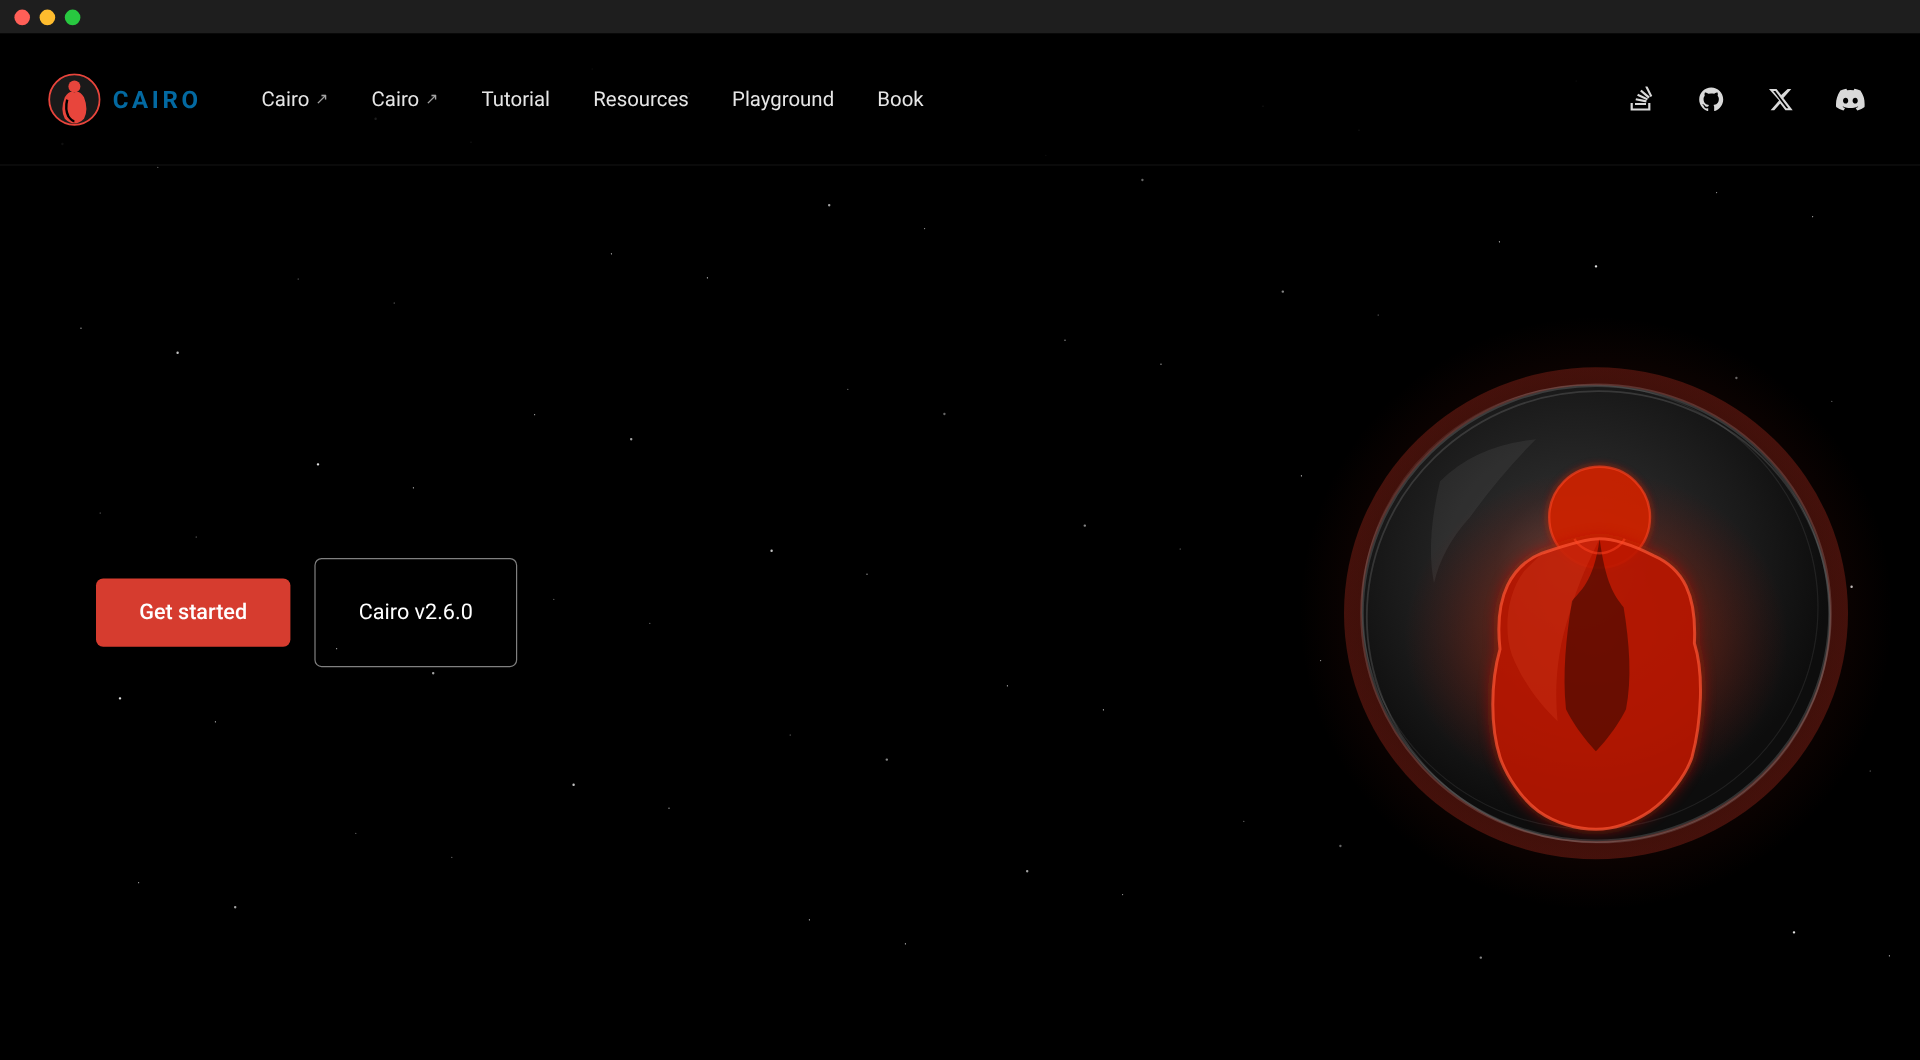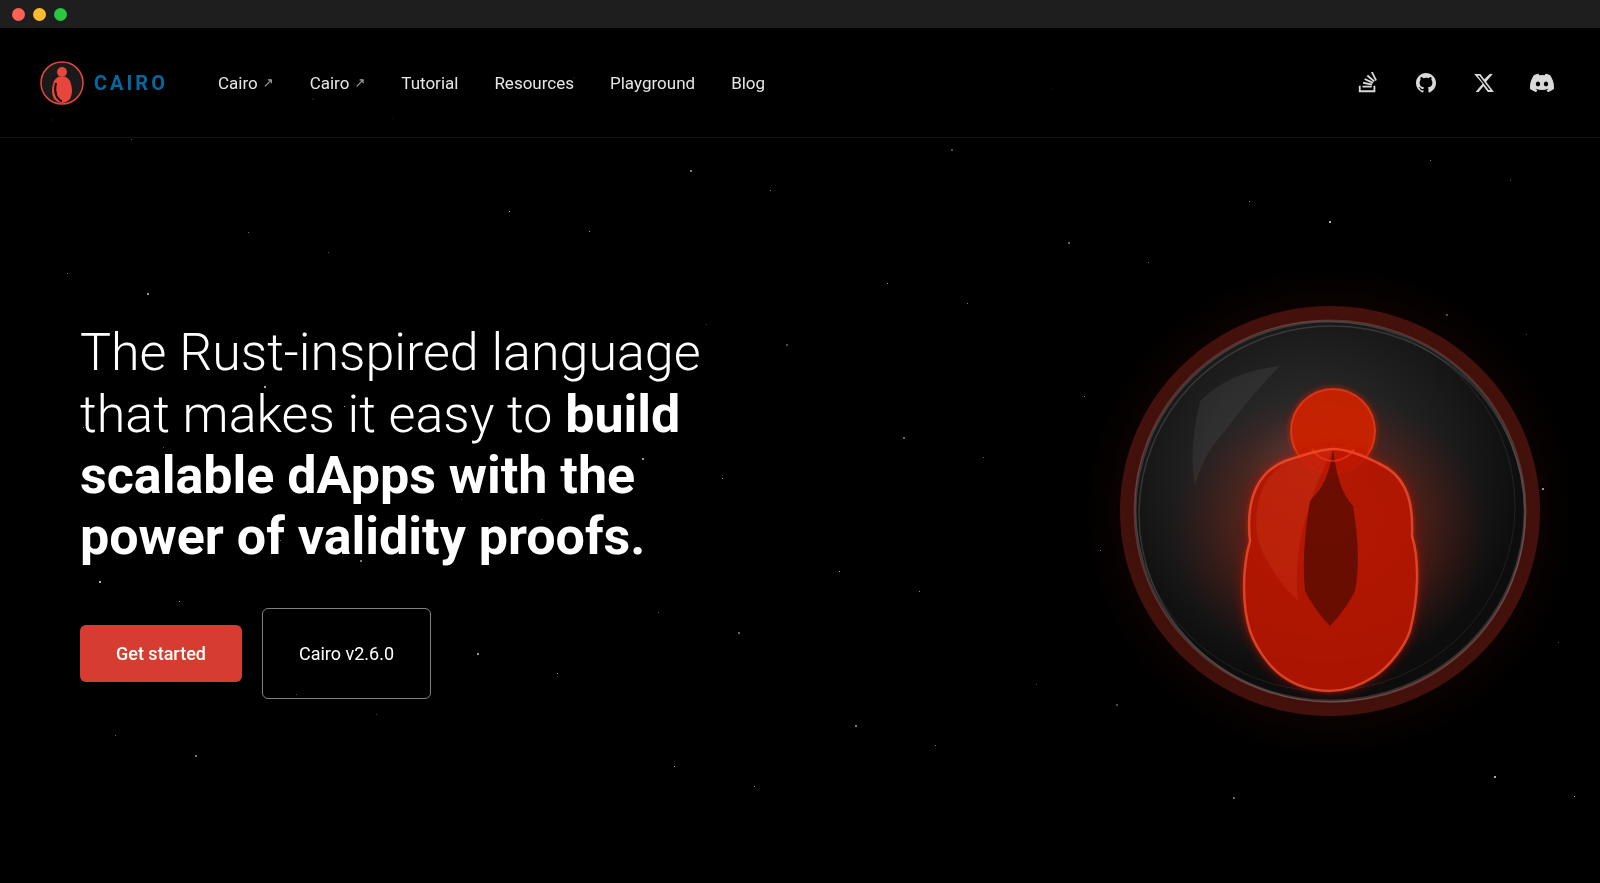--- a/index.html
+++ b/index.html
@@ -346,21 +346,21 @@
       <a class="nav-link" href="#">
         <span>Tutorial</span>
       </a>
       <a class="nav-link" href="#">
         <span>Resources</span>
       </a>
       <a class="nav-link" href="#">
         <span>Playground</span>
       </a>
       <a class="nav-link" href="#">
-        <span>Blog</span>
+        <span>Book</span>
       </a>
     </div>
 
     <div class="nav-right">
 
       <a class="nav-icon-btn" href="#">
         <svg width="22" height="22" viewBox="0 0 24 24" fill="white">
           <path d="M18 20v-5h2v7H2v-7h2v5h14zM6 17v-2h10v2H6zm.5-4.3l.4-2 9.7 2-.4 2-9.7-2zm1.4-4.2l.9-1.8 9 4.2-.9 1.8-9-4.2zm2.7-4l1.4-1.5 7.5 6.5-1.4 1.5-7.5-6.5zm4.6-4.5l1.7-.9 4.8 9.7-1.7.9-4.8-9.7z"></path>
         </svg>
       </a>
@@ -381,23 +381,20 @@
         <svg width="24" height="24" viewBox="0 0 24 24" fill="white">
           <path d="M20.317 4.37a19.791 19.791 0 00-4.885-1.515.074.074 0 00-.079.037c-.21.375-.444.864-.608 1.25a18.27 18.27 0 00-5.487 0 12.64 12.64 0 00-.617-1.25.077.077 0 00-.079-.037A19.736 19.736 0 003.677 4.37a.07.07 0 00-.032.027C.533 9.046-.32 13.58.099 18.057a.082.082 0 00.031.056 19.9 19.9 0 005.993 3.03.078.078 0 00.084-.028c.462-.63.874-1.295 1.226-1.994a.076.076 0 00-.041-.106 13.107 13.107 0 01-1.872-.892.077.077 0 01-.008-.128 10.2 10.2 0 00.372-.292.074.074 0 01.077-.01c3.928 1.793 8.18 1.793 12.062 0a.074.074 0 01.078.01c.12.098.246.198.373.292a.077.077 0 01-.006.127 12.299 12.299 0 01-1.873.892.077.077 0 00-.041.107c.36.698.772 1.362 1.225 1.993a.076.076 0 00.084.028 19.839 19.839 0 006.002-3.03.077.077 0 00.032-.054c.5-5.177-.838-9.674-3.549-13.66a.061.061 0 00-.031-.03zM8.02 15.33c-1.183 0-2.157-1.085-2.157-2.419 0-1.333.956-2.419 2.157-2.419 1.21 0 2.176 1.096 2.157 2.42 0 1.333-.956 2.418-2.157 2.418zm7.975 0c-1.183 0-2.157-1.085-2.157-2.419 0-1.333.955-2.419 2.157-2.419 1.21 0 2.176 1.096 2.157 2.42 0 1.333-.946 2.418-2.157 2.418z"></path>
         </svg>
       </a>
     </div>
   </nav>
 
   <section class="hero">
 
     <div class="hero-content">
-      <h1 class="hero-title">
-        <span>The Rust-inspired language that makes it easy to </span><strong>build scalable dApps with the power of validity proofs.</strong>
-      </h1>
       <div class="hero-buttons">
         <a class="btn-primary" href="#">Get started</a>
         <a class="btn-secondary" href="#">Cairo v2.6.0</a>
       </div>
     </div>
 
     <div class="hero-logo-3d">
       <div class="coin-glow"></div>
       <div class="coin-container">
         <svg viewBox="0 0 420 420" xmlns="http://www.w3.org/2000/svg">

